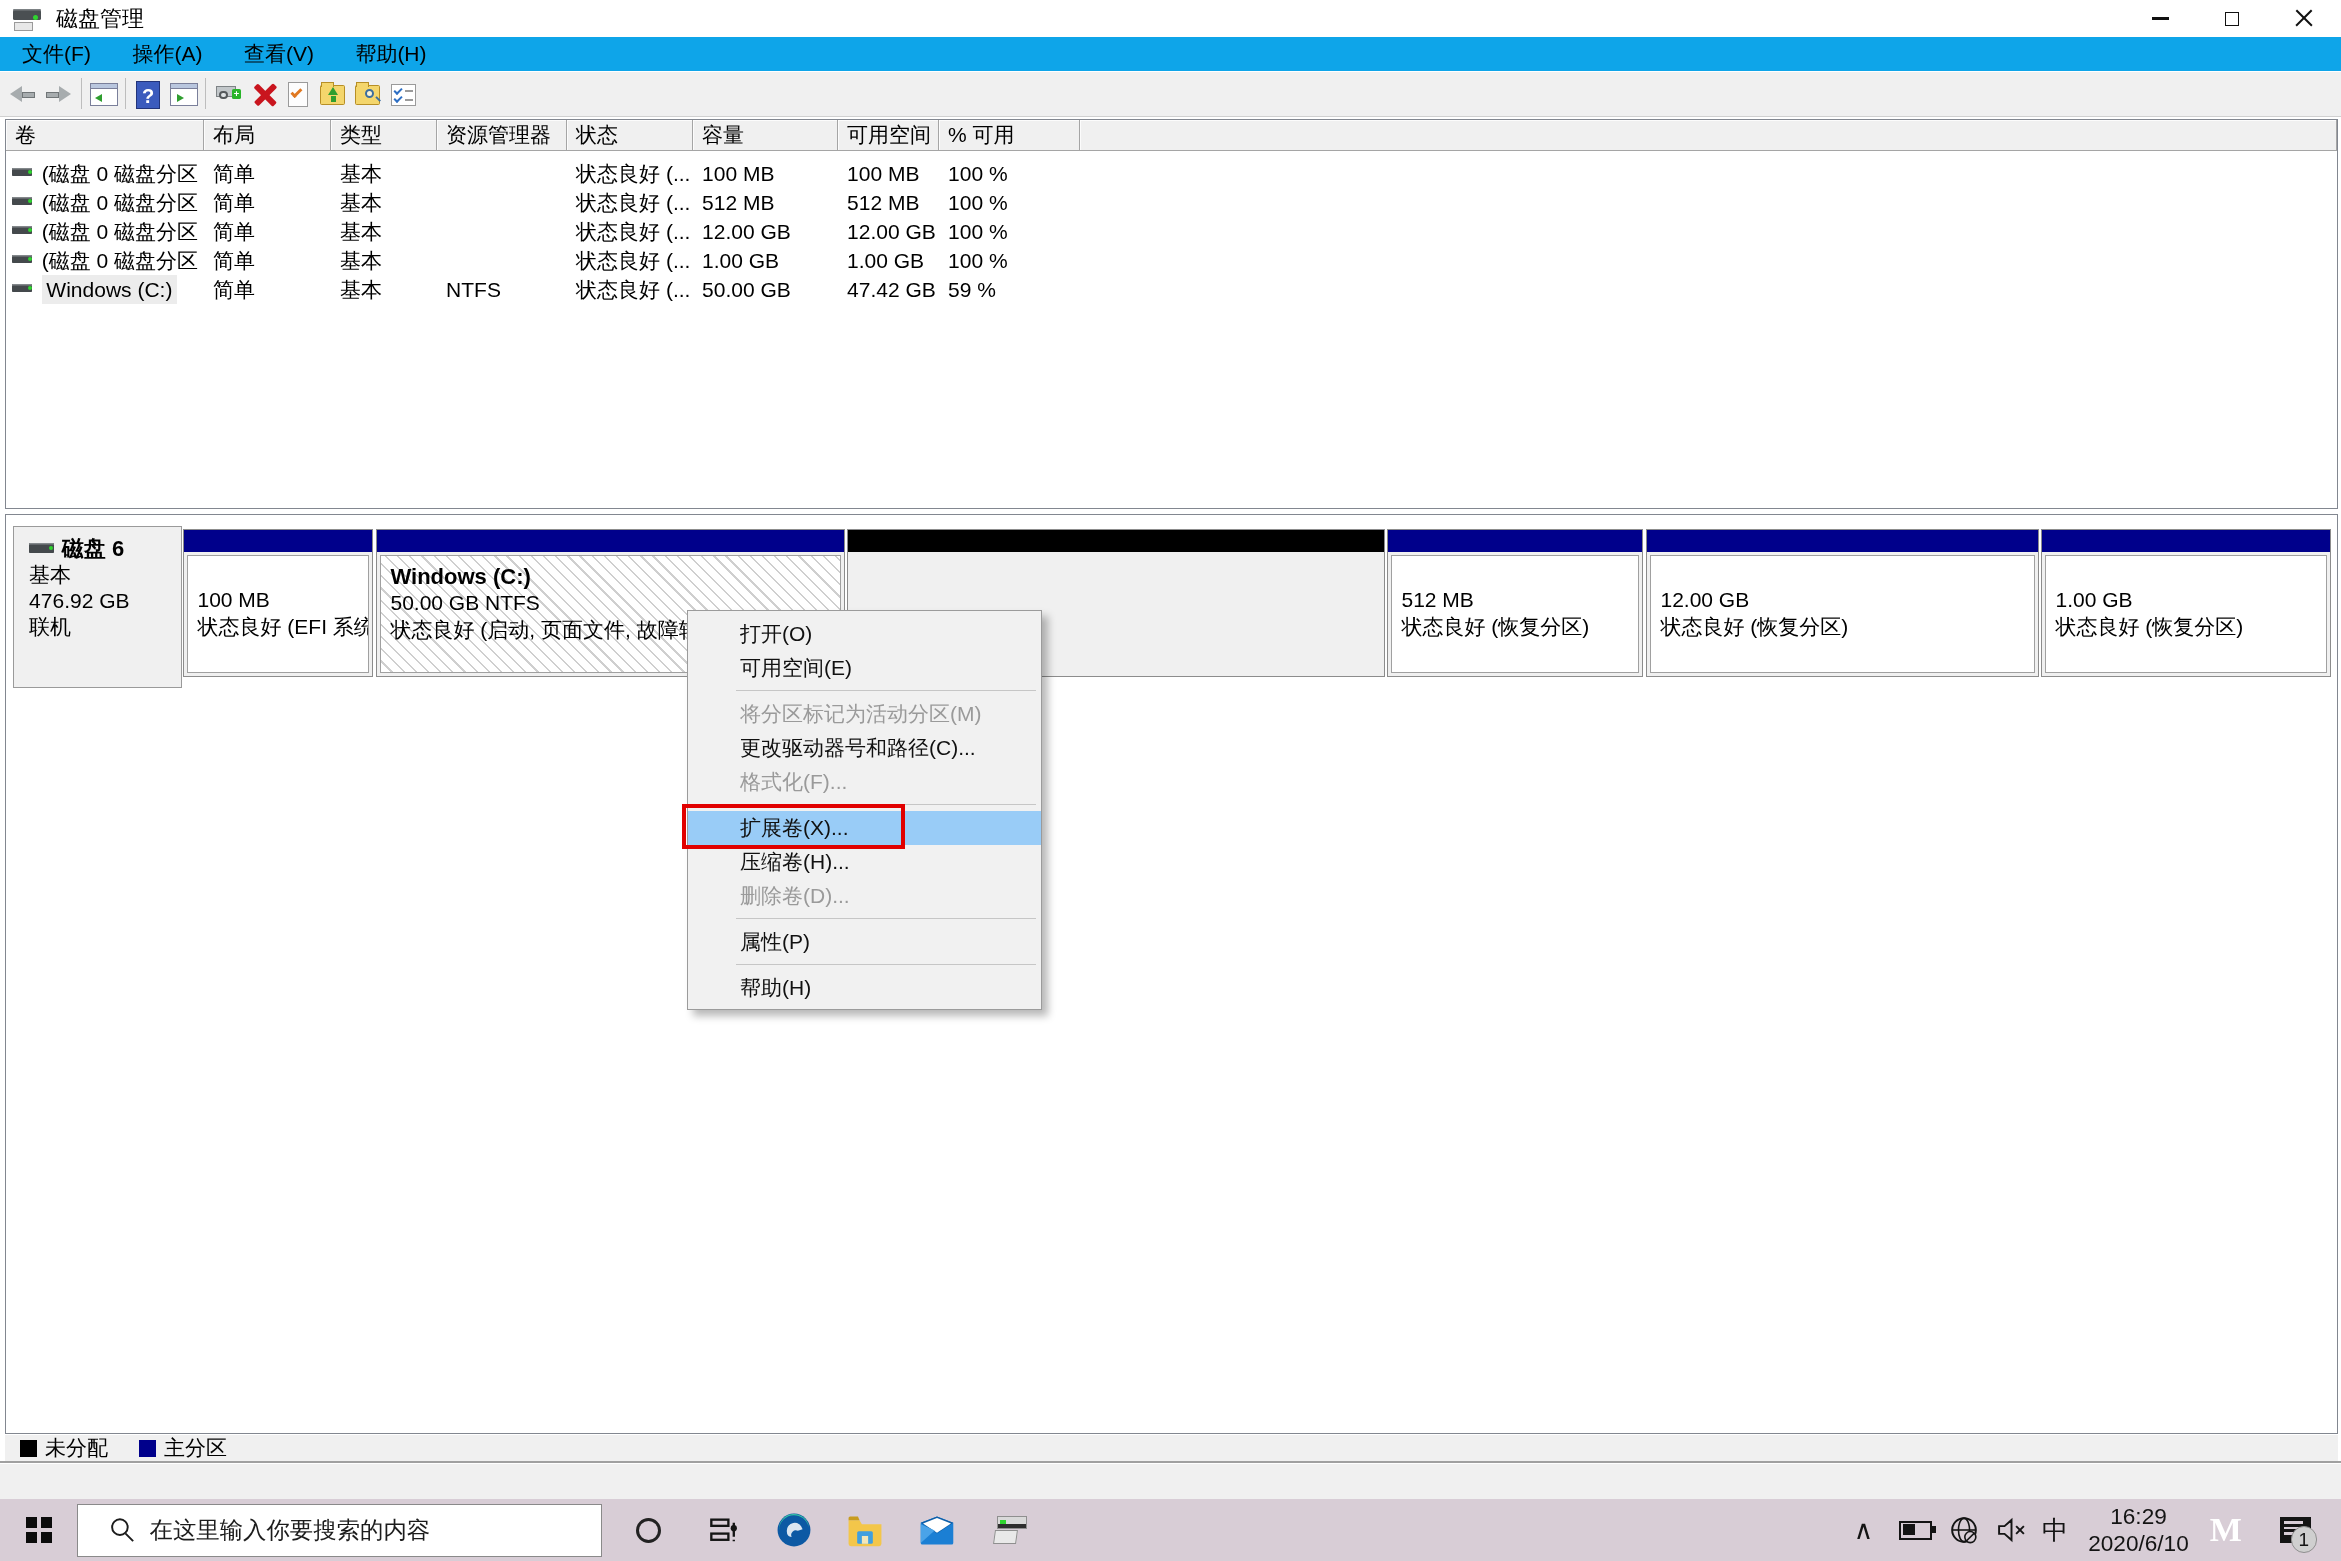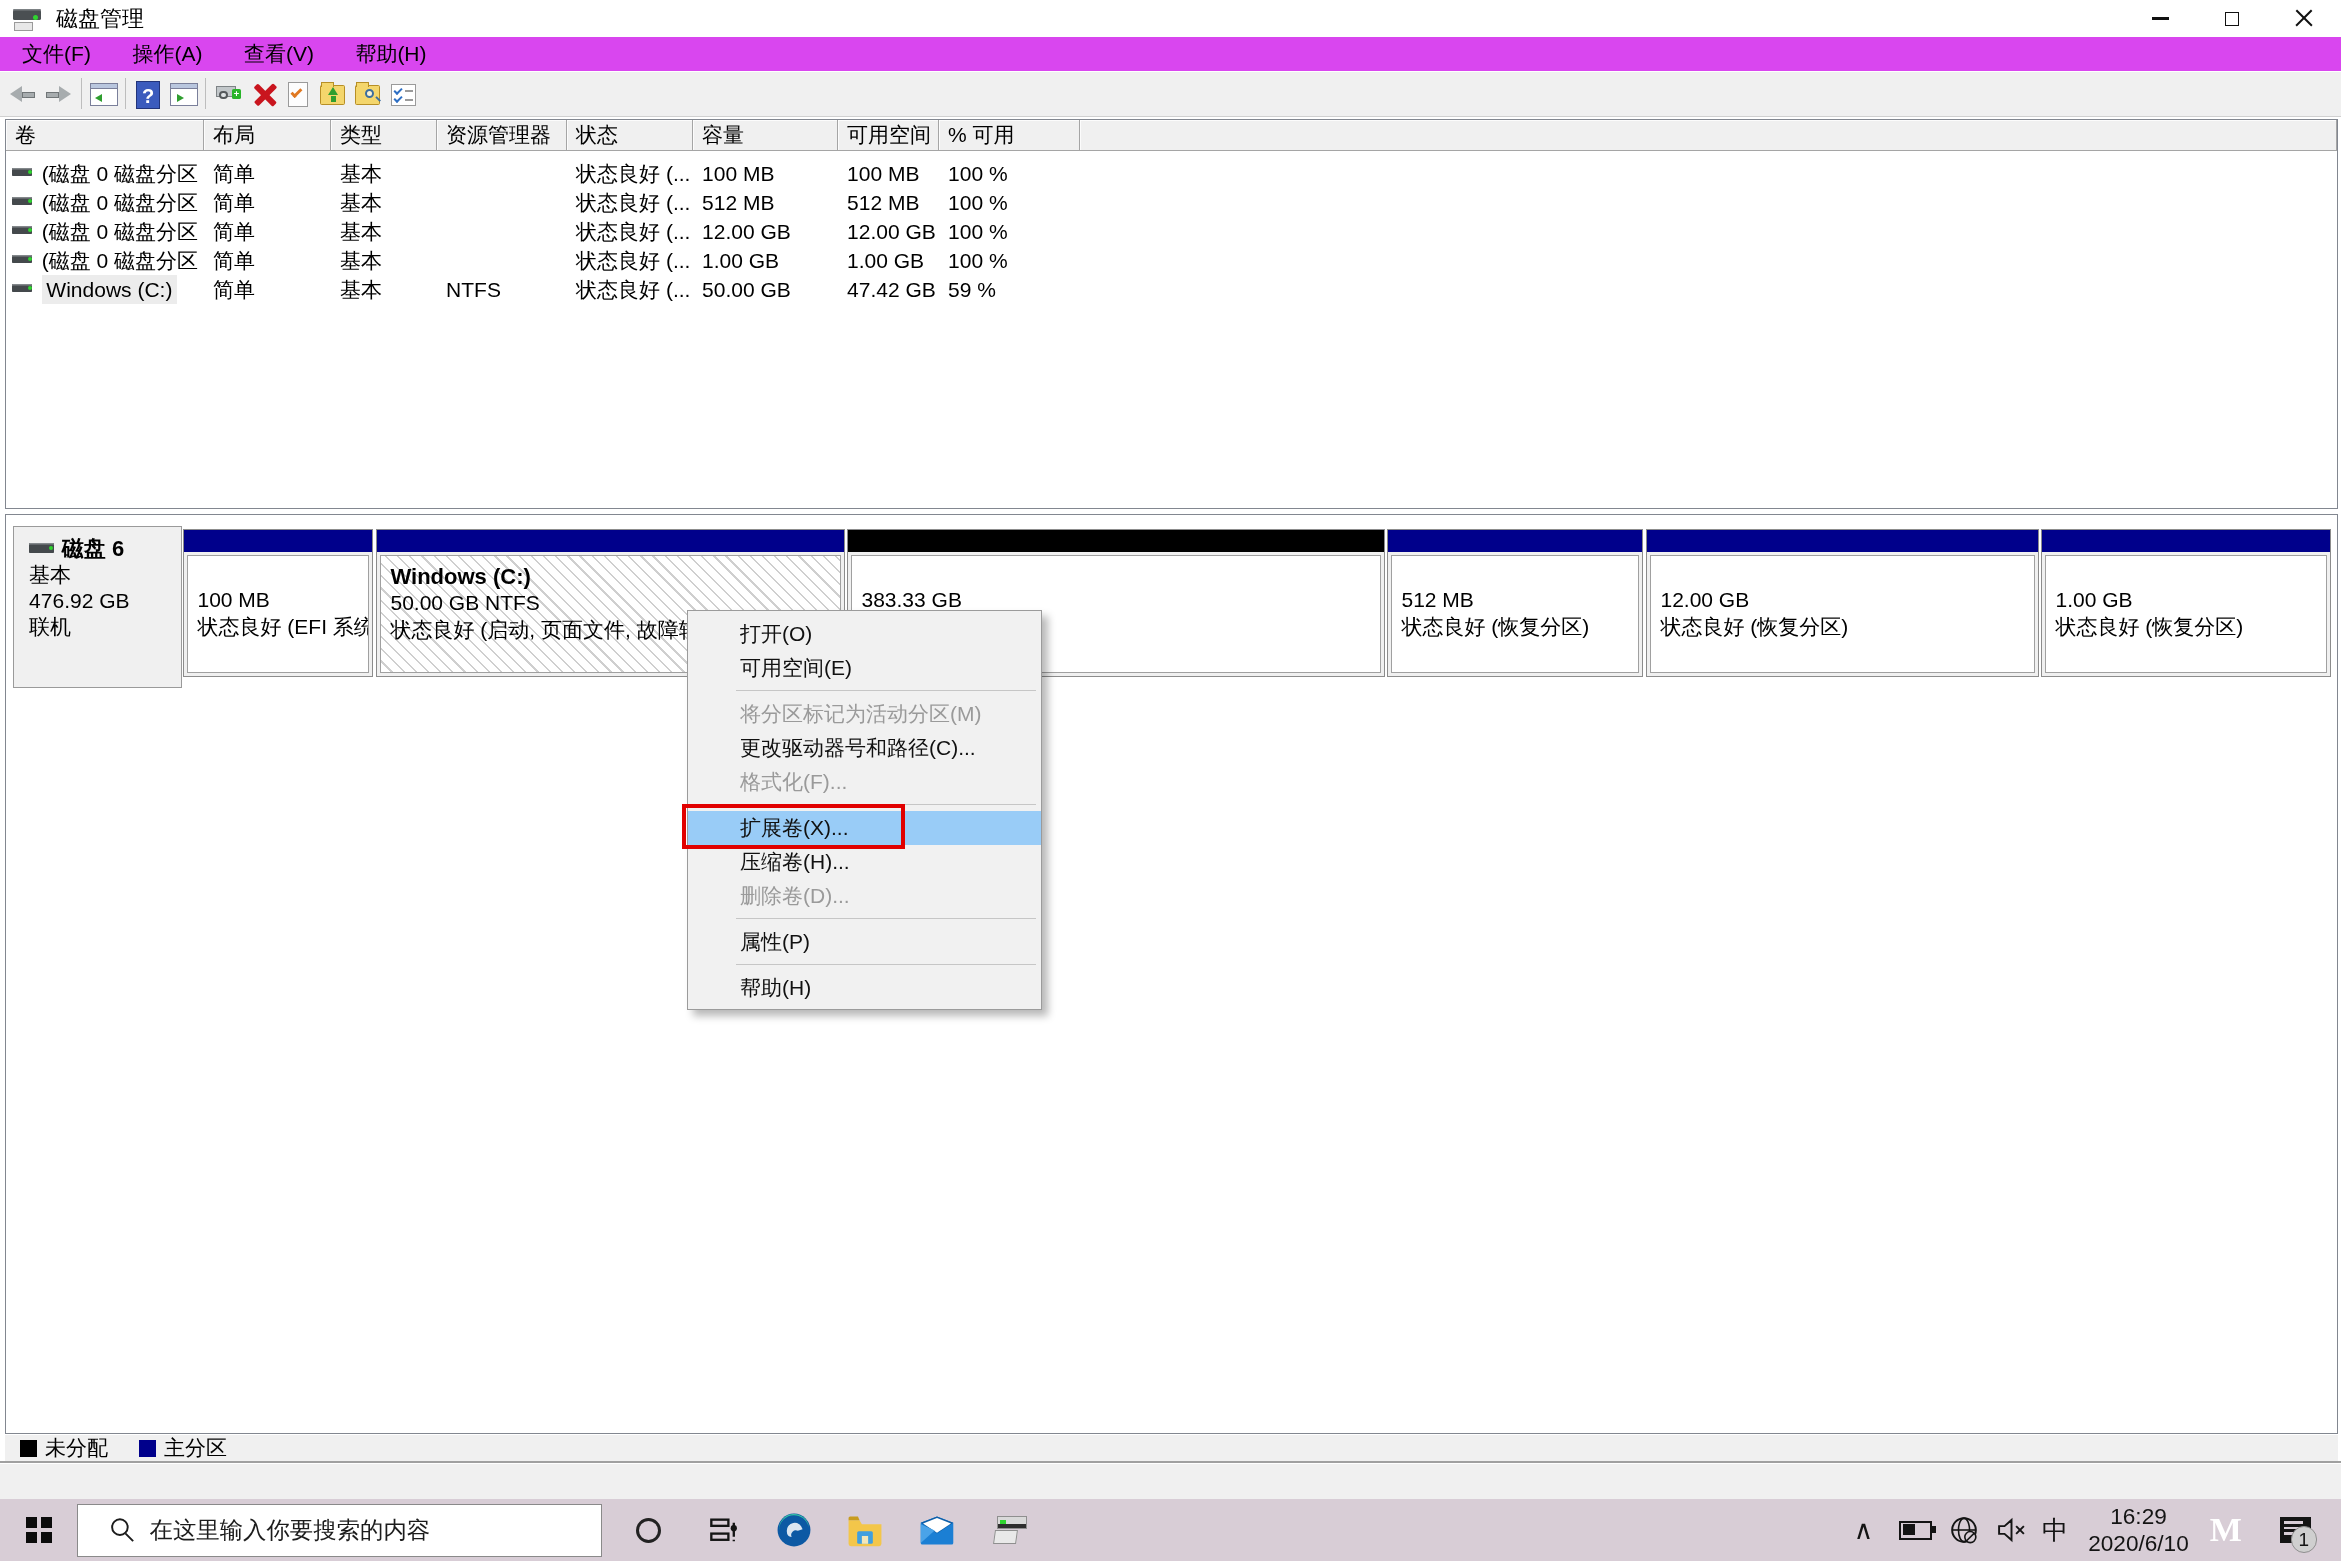--- a/index.html
+++ b/index.html
@@ -16,21 +16,21 @@
   #window-title { left:56px; top:0; height:37px; line-height:37px; font-size:22px; color:#000; }
   .win-ctl { top:0; width:72px; height:37px; display:flex; align-items:center; justify-content:center; }
   .glyph-min { width:17px; height:2.3px; background:#111; }
   .glyph-restore { width:14px; height:14px; border:1.6px solid #111; position:relative; background:#fff; }
   .glyph-restore:before { content:""; position:absolute; left:3.1px; top:-6.2px; width:14px; height:14px; border:1.6px solid #111; border-left-width:1.6px; z-index:-1; }
   .glyph-close { position:relative; width:19px; height:19px; }
   .glyph-close:before,.glyph-close:after { content:""; position:absolute; left:-1.6px; top:7.8px; width:22px; height:2.3px; background:#111; }
   .glyph-close:before { transform:rotate(45deg); } .glyph-close:after { transform:rotate(-45deg); }
 
   
-  #menubar { left:0; top:37px; width:2342px; height:34px; background:#d946ef; }
+  #menubar { left:0; top:37px; width:2342px; height:34px; background:#0ea5e9; }
   .menu-item { display:inline-block; height:34px; line-height:34px; padding:0 19px; font-size:21px; color:#000; }
 
   
   #toolbar { left:0; top:72px; width:2342px; height:45px; background:#f0f0f0; border-bottom:0.8px solid #d0d0d0; }
   .tb { top:7px; width:34px; height:31px; display:flex; align-items:center; justify-content:center; }
   .tb-sep { top:6.2px; width:0.8px; height:31px; background:#bdbdbd; }
   .nav-arrow { width:26.5px; height:17px; position:relative; }
   .nav-arrow .shaft { position:absolute; top:5.5px; width:12.5px; height:6.2px; background:#a7acae; border:0.8px solid #707577; }
   .nav-arrow .head { position:absolute; top:0; width:0; height:0; border-top:8.6px solid transparent; border-bottom:8.6px solid transparent; }
   .back .shaft { right:1.6px; } .back .head { left:0; border-right:12.5px solid #a7acae; }
@@ -342,23 +342,20 @@
   <div class="bar"></div>
   <div class="body hatched">
     <div class="pname">Windows  (C:)</div>
     <div>50.00 GB NTFS</div>
     <div>状态良好 (启动, 页面文件, 故障转储,</div>
   </div>
 </div>
 
 <div class="abs part" style="left:847px; width:538px;">
   <div class="bar unalloc"></div>
-  <div class="body">
-    <div>383.33 GB</div>
-  </div>
 </div>
 
 <div class="abs part" style="left:1387px; width:256px;">
   <div class="bar"></div>
   <div class="body">
     <div>512 MB</div>
     <div>状态良好 (恢复分区)</div>
   </div>
 </div>
 

